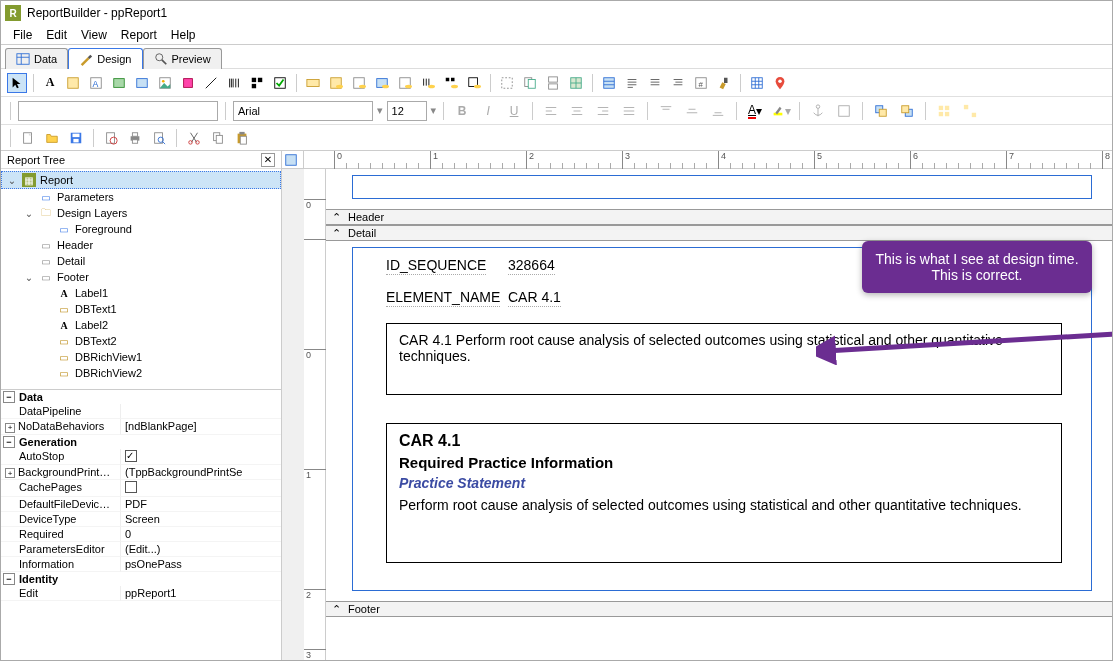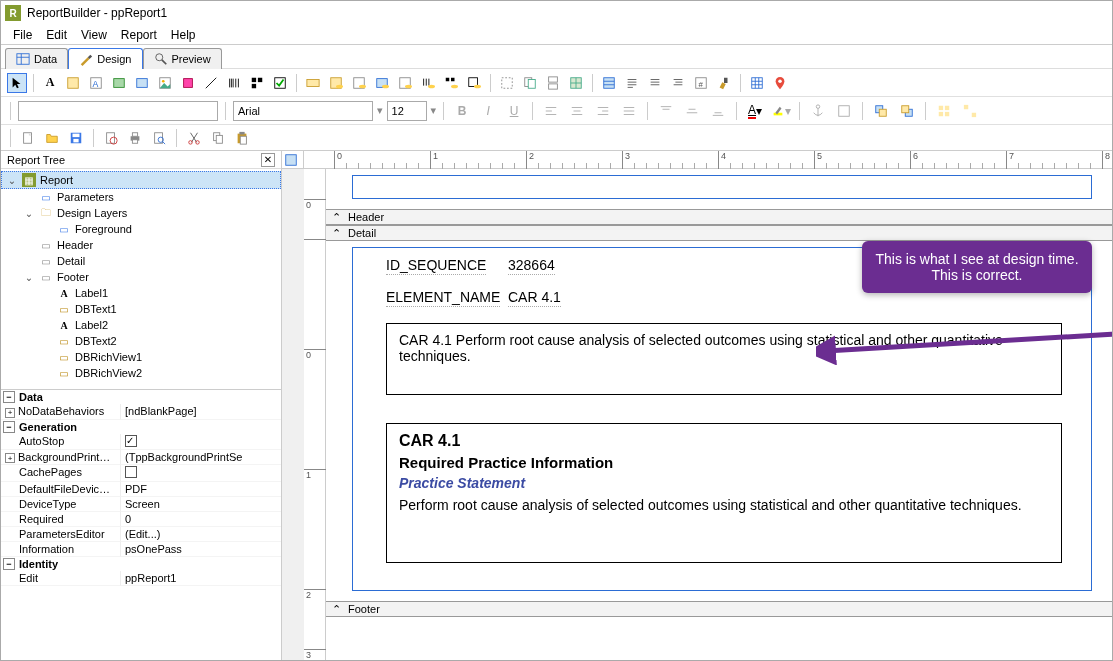--- a/index.html
+++ b/index.html
@@ -624,20 +624,24 @@
               <span class="tree-icon field">▭</span>
               <span>DBRichView2</span>
             </div>
           </div>
       </div>
 
       <div class="props">
         <div id="props-body">
             <div class="prop-cat"><span class="pm">−</span>Data</div>
             <div class="prop-row">
+              <div class="prop-name">DataPipeline</div>
+              <div class="prop-val"></div>
+            </div>
+            <div class="prop-row">
               <div class="prop-name"><span class="pm2">+</span>NoDataBehaviors</div>
               <div class="prop-val">[ndBlankPage]</div>
             </div>
             <div class="prop-cat"><span class="pm">−</span>Generation</div>
             <div class="prop-row">
               <div class="prop-name">AutoStop</div>
               <div class="prop-val"><span class="chk on"></span></div>
             </div>
             <div class="prop-row">
               <div class="prop-name"><span class="pm2">+</span>BackgroundPrintSettings</div>

